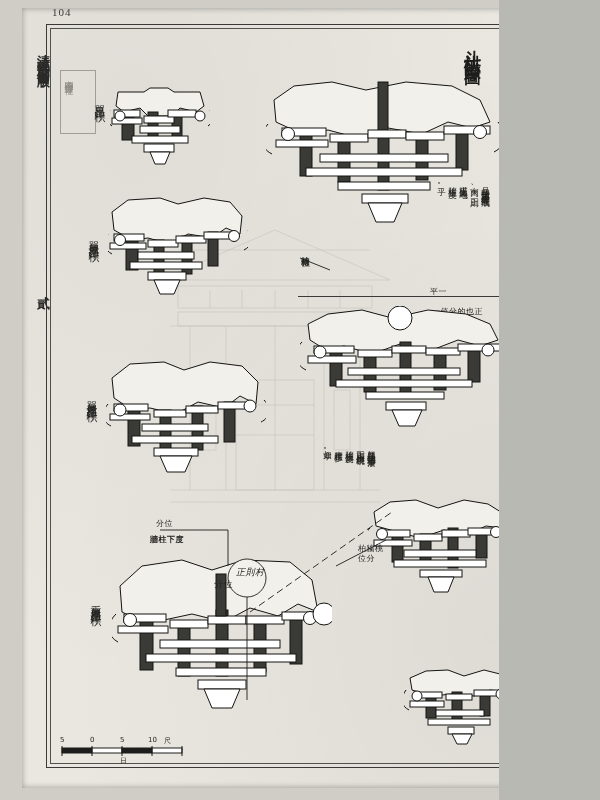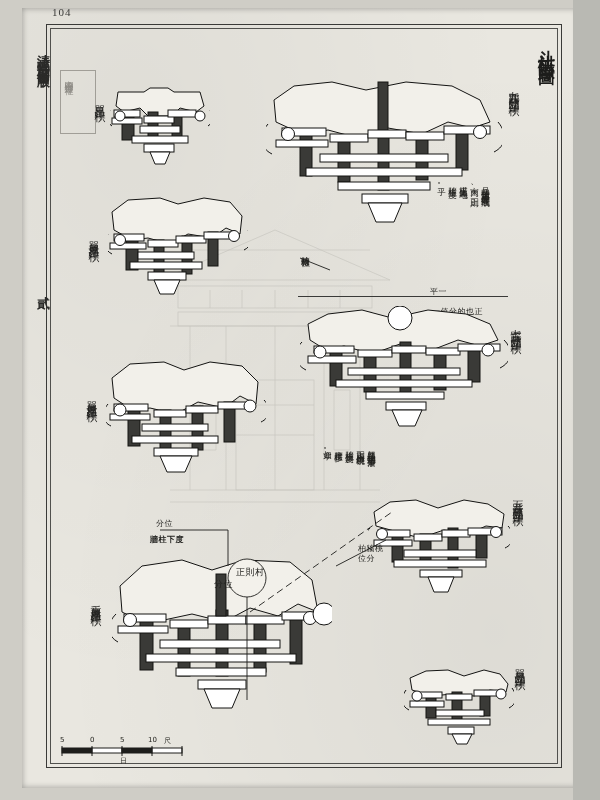--- a/index.html
+++ b/index.html
@@ -1,19 +1,19 @@
 <!DOCTYPE html>
 <html><head>
 <meta charset="utf-8">
 <style>
   html,body{margin:0;padding:0;background:#b9b9b3;}
   body{font-family:"Liberation Sans", sans-serif;}
   #page{
     position:relative;
-    width:573px;height:800px;
+    width:499px;height:800px;
     background:#cfcdc6;
     overflow:hidden;
   }
   
   .sheet{
     position:absolute;left:22px;top:8px;width:556px;height:780px;
     background:#e9e7e0;
     box-shadow:0 0 6px rgba(0,0,0,.35) inset;
   }
   .sheet:after{
@@ -388,21 +388,21 @@
         <path d="M247 597 L247 700"></path>
         <path d="M185 530 L228 530 L228 566"></path>
         <path d="M160 530 L185 530"></path>
         <path d="M336 566 L386 540"></path>
         <path d="M300 258 L330 270"></path>
       </g>
     </svg>
   </div>
   <div class="hnote" style="left:156px;top:518px;">分位</div>
   <div class="hnote" style="left:150px;top:534px;font-weight:bold;">牆柱下度</div>
-  <div class="hnote" style="left:236px;top:566px;font-size:9px;">正則村</div>
+  <div class="hnote" style="left:236px;top:566px;font-size:9px;font-style:italic;">正則村</div>
   <div class="hnote" style="left:214px;top:578px;font-size:9px;">分位</div>
   <div class="hnote" style="left:358px;top:544px;white-space:pre-line;line-height:10px;">柏牆桃
 位分</div>
 
   <div class="scalebar">
     <svg width="160" height="22" viewBox="0 0 160 22">
       <g stroke="#1d1d1b" stroke-width="1">
         <rect x="2" y="6" width="30" height="5" fill="#1d1d1b"></rect>
         <rect x="32" y="6" width="30" height="5" fill="#fff"></rect>
         <rect x="62" y="6" width="30" height="5" fill="#1d1d1b"></rect>

